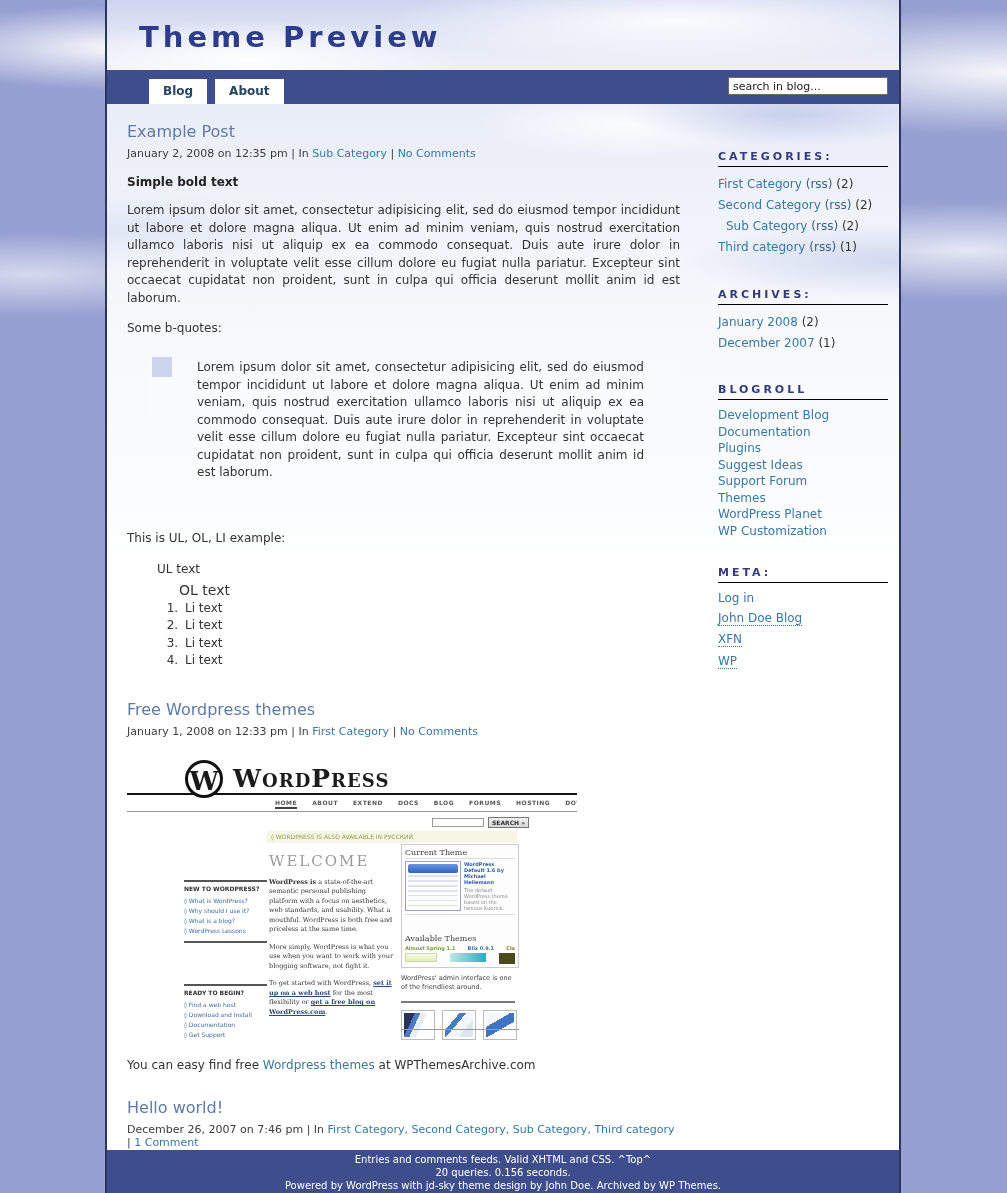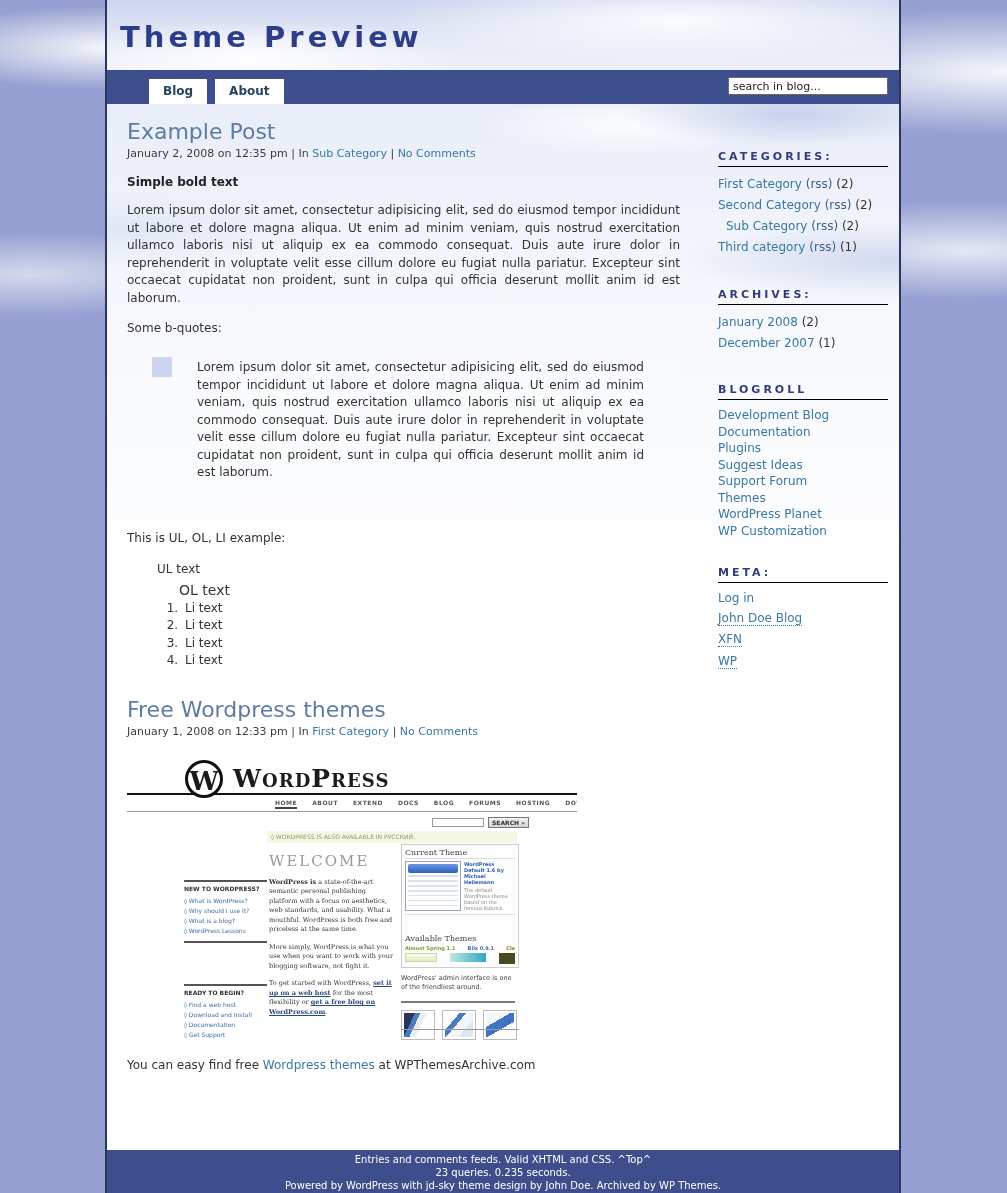--- a/index.html
+++ b/index.html
@@ -22,21 +22,21 @@
   }
   
   .header {
     height:70px;
     background:
       radial-gradient(ellipse 300px 55px at 18% 85%, rgba(255,255,255,0.95), rgba(255,255,255,0) 70%),
       radial-gradient(ellipse 420px 60px at 72% 30%, rgba(255,255,255,0.9), rgba(255,255,255,0) 70%),
       linear-gradient(180deg, #cdd4ee 0%, #e5e9f6 60%, #eef1f9 100%);
   }
   .site-title {
-    margin:0; padding:20px 0 0 13px;
+    margin:0; padding:20px 0 0 32px;
     font-size:29px; font-weight:bold; letter-spacing:4px; color:#2d3d8c;
   }
   
   .navbar {
     position:relative; height:34px; background:#3e4d8c;
     display:flex; align-items:flex-end; padding-left:42px;
   }
   .tab {
     background:#fff; color:#25445f; font-size:12px; font-weight:bold;
     padding:5px 14px 6px; margin-right:8px; cursor:default;
@@ -50,21 +50,21 @@
   .content {
     height:1046px; overflow:hidden;
     background:
       radial-gradient(ellipse 240px 45px at 86% 1%, rgba(150,165,218,0.40), rgba(255,255,255,0) 70%),
       radial-gradient(ellipse 300px 55px at 99% 15%, rgba(150,165,218,0.35), rgba(255,255,255,0) 70%),
       radial-gradient(ellipse 220px 45px at 66% 2%, rgba(255,255,255,0.85), rgba(255,255,255,0) 70%),
       radial-gradient(ellipse 260px 55px at 2% 12%, rgba(210,218,242,0.5), rgba(255,255,255,0) 70%),
       linear-gradient(180deg, #e9edf8 0%, #f6f8fc 20%, #ffffff 48%);
   }
   .main { float:left; width:553px; margin-left:20px; padding-top:16px; }
-  .post-title { margin:0; font-size:22px; font-weight:normal; color:#5e7ba3; line-height:24px; }
+  .post-title { margin:0; font-size:16px; font-weight:normal; color:#5e7ba3; line-height:24px; }
   .post-meta { margin:3px 0 0; font-size:11px; color:#3c3c3c; }
   .post-meta a { color:#3878a2; text-decoration:none; }
   .cats { display:inline; }
   .cats a:not(:last-child)::after { content:", "; }
   .bold-intro { margin:15px 0 0; font-size:12px; font-weight:bold; color:#222; }
   .body-p { margin:13px 0 0; font-size:12px; color:#333; line-height:17.5px; text-align:justify; }
   .quotes-intro { margin:14px 0 0; font-size:12px; color:#333; }
   blockquote.bq {
     margin:22px 0 0 20px; padding:2px 36px 2px 50px; position:relative;
     background:rgba(250,251,254,0.55);
@@ -313,20 +313,32 @@
           <div class="wp-bottomline"></div>
         </div>
 
         <p class="outro">
           <span>You can easy find free</span>
           <a href="#">Wordpress themes</a>
           <span>at WPThemesArchive.com</span>
         </p>
       </div>
 
+      <div class="post post3">
+        <h2 class="post-title">Hello world!</h2>
+        <p class="post-meta">
+          <span>December 26, 2007 on 7:46 pm</span>
+          <span class="pipe">|</span>
+          <span>In</span>
+          <span class="cats"><a href="#">First Category</a><a href="#">Second Category</a><a href="#">Sub Category</a><a href="#">Third category</a></span>
+          <span class="pipe">|</span>
+          <a href="#">1 Comment</a>
+        </p>
+
+      </div>
 
     </div>
 
     <div class="sidebar">
 
       <h3 class="sb-title">CATEGORIES:</h3>
       <div class="sb-item">
         <a href="#">First Category</a>
         <a href="#" class="rss">(rss)</a>
         <span class="count">(2)</span>
@@ -372,17 +384,17 @@
       <a href="#" class="sb-link dotted">John Doe Blog</a><br>
       <a href="#" class="sb-link dotted">XFN</a><br>
       <a href="#" class="sb-link dotted">WP</a>
 
     </div>
 
   </div>
 
   <div class="footer">
     <div>Entries and comments feeds. Valid XHTML and CSS. ^Top^</div>
-    <div>23 queries. 0.235 seconds.</div>
+    <div>20 queries. 0.156 seconds.</div>
     <div>Powered by WordPress with jd-sky theme design by John Doe. Archived by WP Themes.</div>
   </div>
 
 </div>
 
 </body></html>

